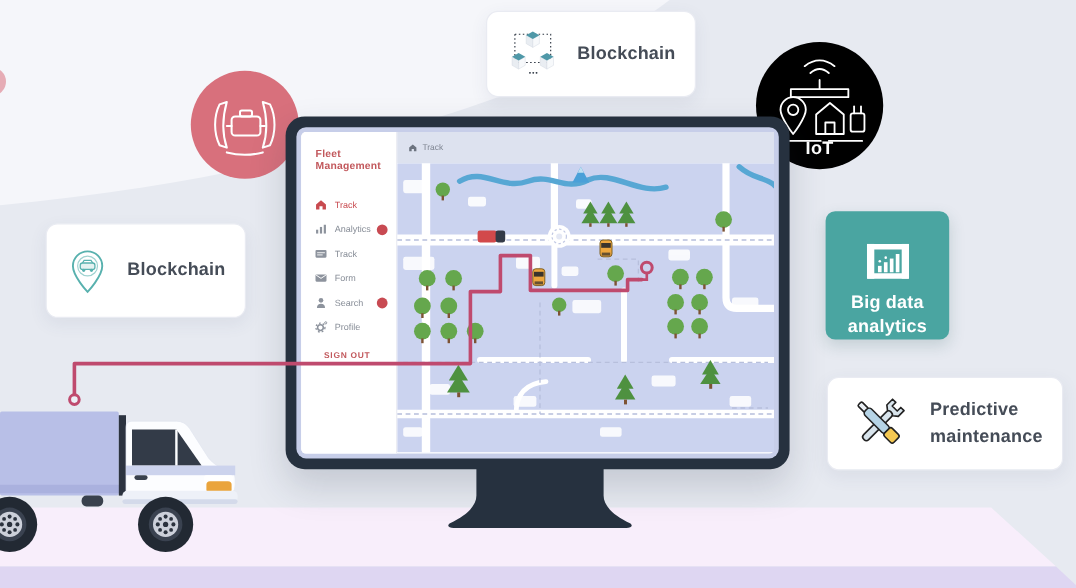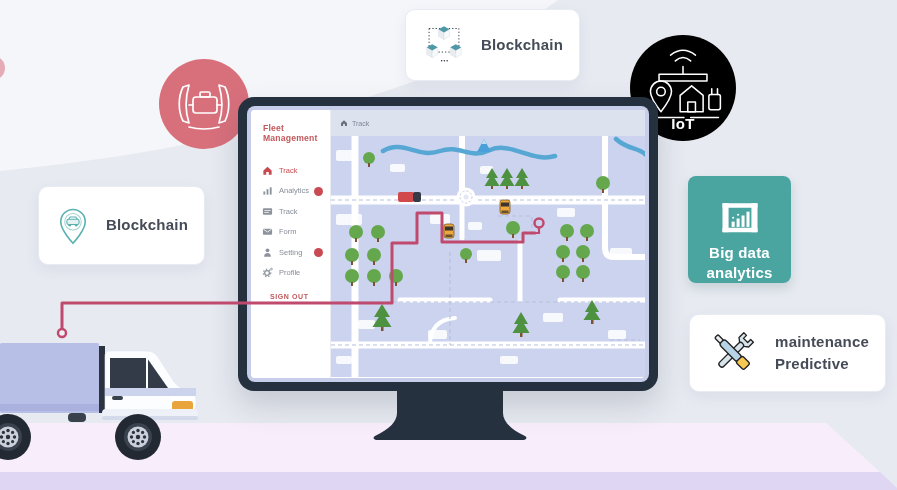--- a/index.html
+++ b/index.html
@@ -164,21 +164,21 @@
         <path d="M1.5,3.5 L6,6.5 L10.5,3.5" stroke="#fff" stroke-width=".9" fill="none"></path>
       </svg>
       <span class="nav-label">Form</span>
     </div>
 
     <div class="nav-item">
       <svg class="nav-icon" viewBox="0 0 12 12">
         <circle cx="6" cy="3.6" r="2.1" fill="#8d939d"></circle>
         <path d="M2.3,10.5 C2.3,7.8 3.9,6.6 6,6.6 C8.1,6.6 9.7,7.8 9.7,10.5 Z" fill="#8d939d"></path>
       </svg>
-      <span class="nav-label">Setting</span>
+      <span class="nav-label">Search</span>
       <span class="nav-badge"></span>
     </div>
 
     <div class="nav-item">
       <svg class="nav-icon" viewBox="0 0 12 12">
         <circle cx="5.5" cy="6.5" r="2.6" fill="none" stroke="#8d939d" stroke-width="1.4"></circle>
         <circle cx="5.5" cy="6.5" r="4.1" fill="none" stroke="#8d939d" stroke-width="1.2" stroke-dasharray="1.6 1.9"></circle>
         <circle cx="10.3" cy="2.2" r="1" fill="none" stroke="#8d939d" stroke-width=".9"></circle>
       </svg>
       <span class="nav-label">Profile</span>
@@ -444,22 +444,22 @@
       <rect x="28.5" y="16" width="7" height="38" rx="3.2" fill="#d8e4ec" stroke="#222" stroke-width="1.6"></rect>
     </g>
 
     <g transform="rotate(-45 32 32)">
       <rect x="29.2" y="4" width="5.6" height="10" rx="1.5" fill="#e9eef3" stroke="#222" stroke-width="1.6"></rect>
       <rect x="27.5" y="13" width="9" height="30" rx="3.5" fill="#b6d4e6" stroke="#222" stroke-width="1.6"></rect>
       <rect x="26.5" y="42" width="11" height="13" rx="2.5" fill="#f4c852" stroke="#222" stroke-width="1.6"></rect>
     </g>
   </svg>
   <div class="card-label">
+    <div>Predictive</div>
     <div>maintenance</div>
-    <div>Predictive</div>
   </div>
 </div>
 
 <svg id="route-overlay" class="abs" width="897" height="490" viewBox="0 0 897 490">
   <path d="M62,329 V303 H392 V243 H417 V213 H442 V242 H523 V233 H535" fill="none" stroke="#bf4a6e" stroke-width="3" stroke-linejoin="round" stroke-linecap="round"></path>
   <circle cx="62" cy="333" r="4" fill="#edeff6" stroke="#bf4a6e" stroke-width="2.5"></circle>
   <g>
     <path d="M535,233 H539 V228" fill="none" stroke="#bf4a6e" stroke-width="2.2"></path>
     <circle cx="539" cy="223" r="4.5" fill="#cbd3ef" stroke="#bf4a6e" stroke-width="2.5"></circle>
   </g>

